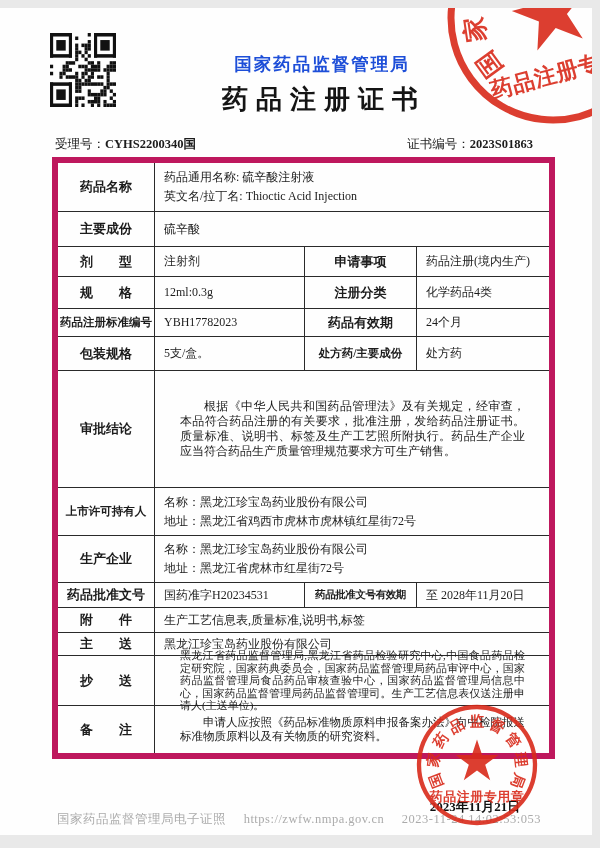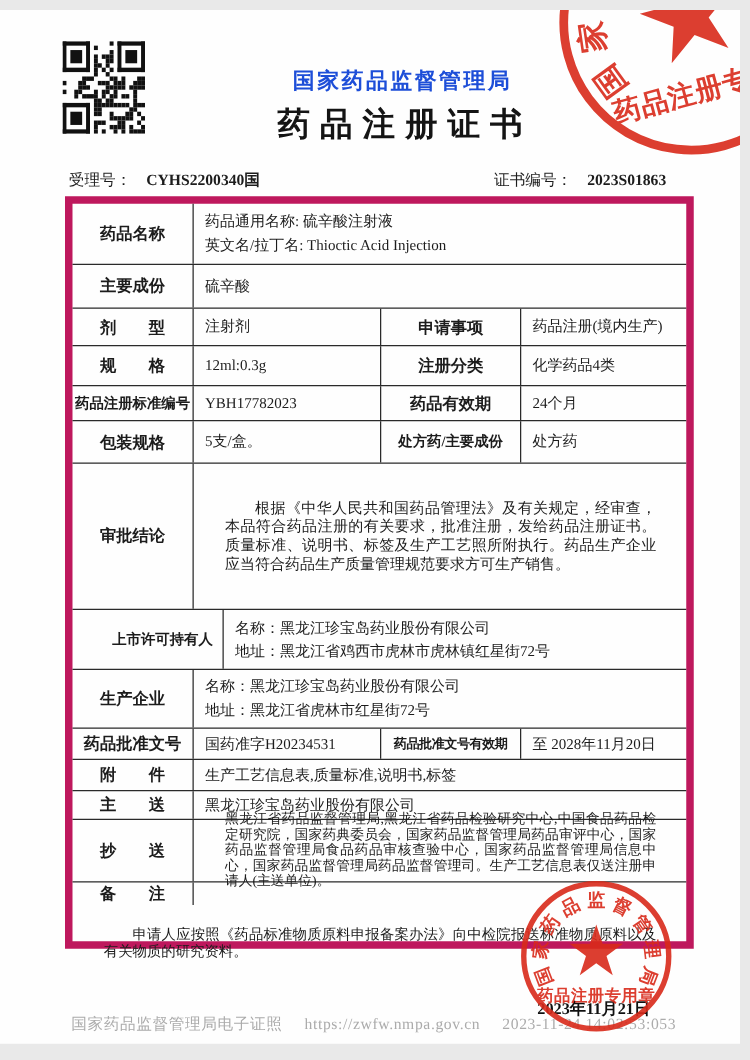--- a/index.html
+++ b/index.html
@@ -12,27 +12,27 @@
 
   
   #qr{position:absolute;left:50px;top:33px;width:66px;height:74px;}
   #agency{position:absolute;left:0;top:52px;width:600px;text-align:center;
           font-family:"Liberation Sans","DejaVu Sans",sans-serif;font-weight:bold;
           font-size:17.5px;letter-spacing:2px;color:#1d4ed8;padding-left:22px;}
   #doctitle{position:absolute;left:0;top:82px;width:600px;text-align:center;
             font-size:26px;font-weight:600;letter-spacing:8px;color:#141414;margin-left:24px;}
   #refrow{position:absolute;left:55px;top:136px;width:478px;display:flex;
           justify-content:space-between;font-size:12.5px;}
-  #refrow b{font-weight:bold;margin-left:12px;}
+  #refrow b{font-weight:bold;}
 
   
   #tbl{position:absolute;left:52px;top:157px;width:491px;border:6px solid #be185d;
        box-sizing:content-box;z-index:1;background:transparent;}
   .trow{display:flex;border-bottom:1.2px solid #2a2a2a;box-sizing:border-box;}
-  .trow:last-child{border-bottom:none;flex-direction:column;}
+  .trow:last-child{border-bottom:none;}
   .cell{box-sizing:border-box;border-right:1.2px solid #2a2a2a;display:flex;
         flex-direction:column;justify-content:center;}
   .cell:last-child{border-right:none;}
   .th{width:97px;align-items:center;text-align:center;font-weight:bold;
       font-size:13px;flex:none;padding:0 2px;}
   .th.sm{font-size:11.5px;}
   .th.xs{font-size:10.5px;letter-spacing:-0.4px;}
   .v{flex:1;padding:2px 8px 2px 9px;font-size:12px;line-height:19px;}
   .w-v1{flex:none;width:150px;}
   .w-th2{flex:none;width:112px;}
@@ -242,21 +242,21 @@
         <div class="cell v w-v1">5支/盒。</div>
         <div class="cell th w-th2 sm">处方药/主要成份</div>
         <div class="cell v">处方药</div>
       </div>
       <div class="trow" style="height: 117px;">
         <div class="cell th">审批结论</div>
         <div class="cell v para indent">
           <p>根据《中华人民共和国药品管理法》及有关规定，经审查，本品符合药品注册的有关要求，批准注册，发给药品注册证书。质量标准、说明书、标签及生产工艺照所附执行。药品生产企业应当符合药品生产质量管理规范要求方可生产销售。</p>
         </div>
       </div>
-      <div class="trow" style="height: 48px; padding-left: 24px;">
+      <div class="trow" style="height: 48px;">
         <div class="cell th sm">上市许可持有人</div>
         <div class="cell v">
           <div>名称：黑龙江珍宝岛药业股份有限公司</div>
           <div>地址：黑龙江省鸡西市虎林市虎林镇红星街72号</div>
         </div>
       </div>
       <div class="trow" style="height: 47px;">
         <div class="cell th">生产企业</div>
         <div class="cell v">
           <div>名称：黑龙江珍宝岛药业股份有限公司</div>

